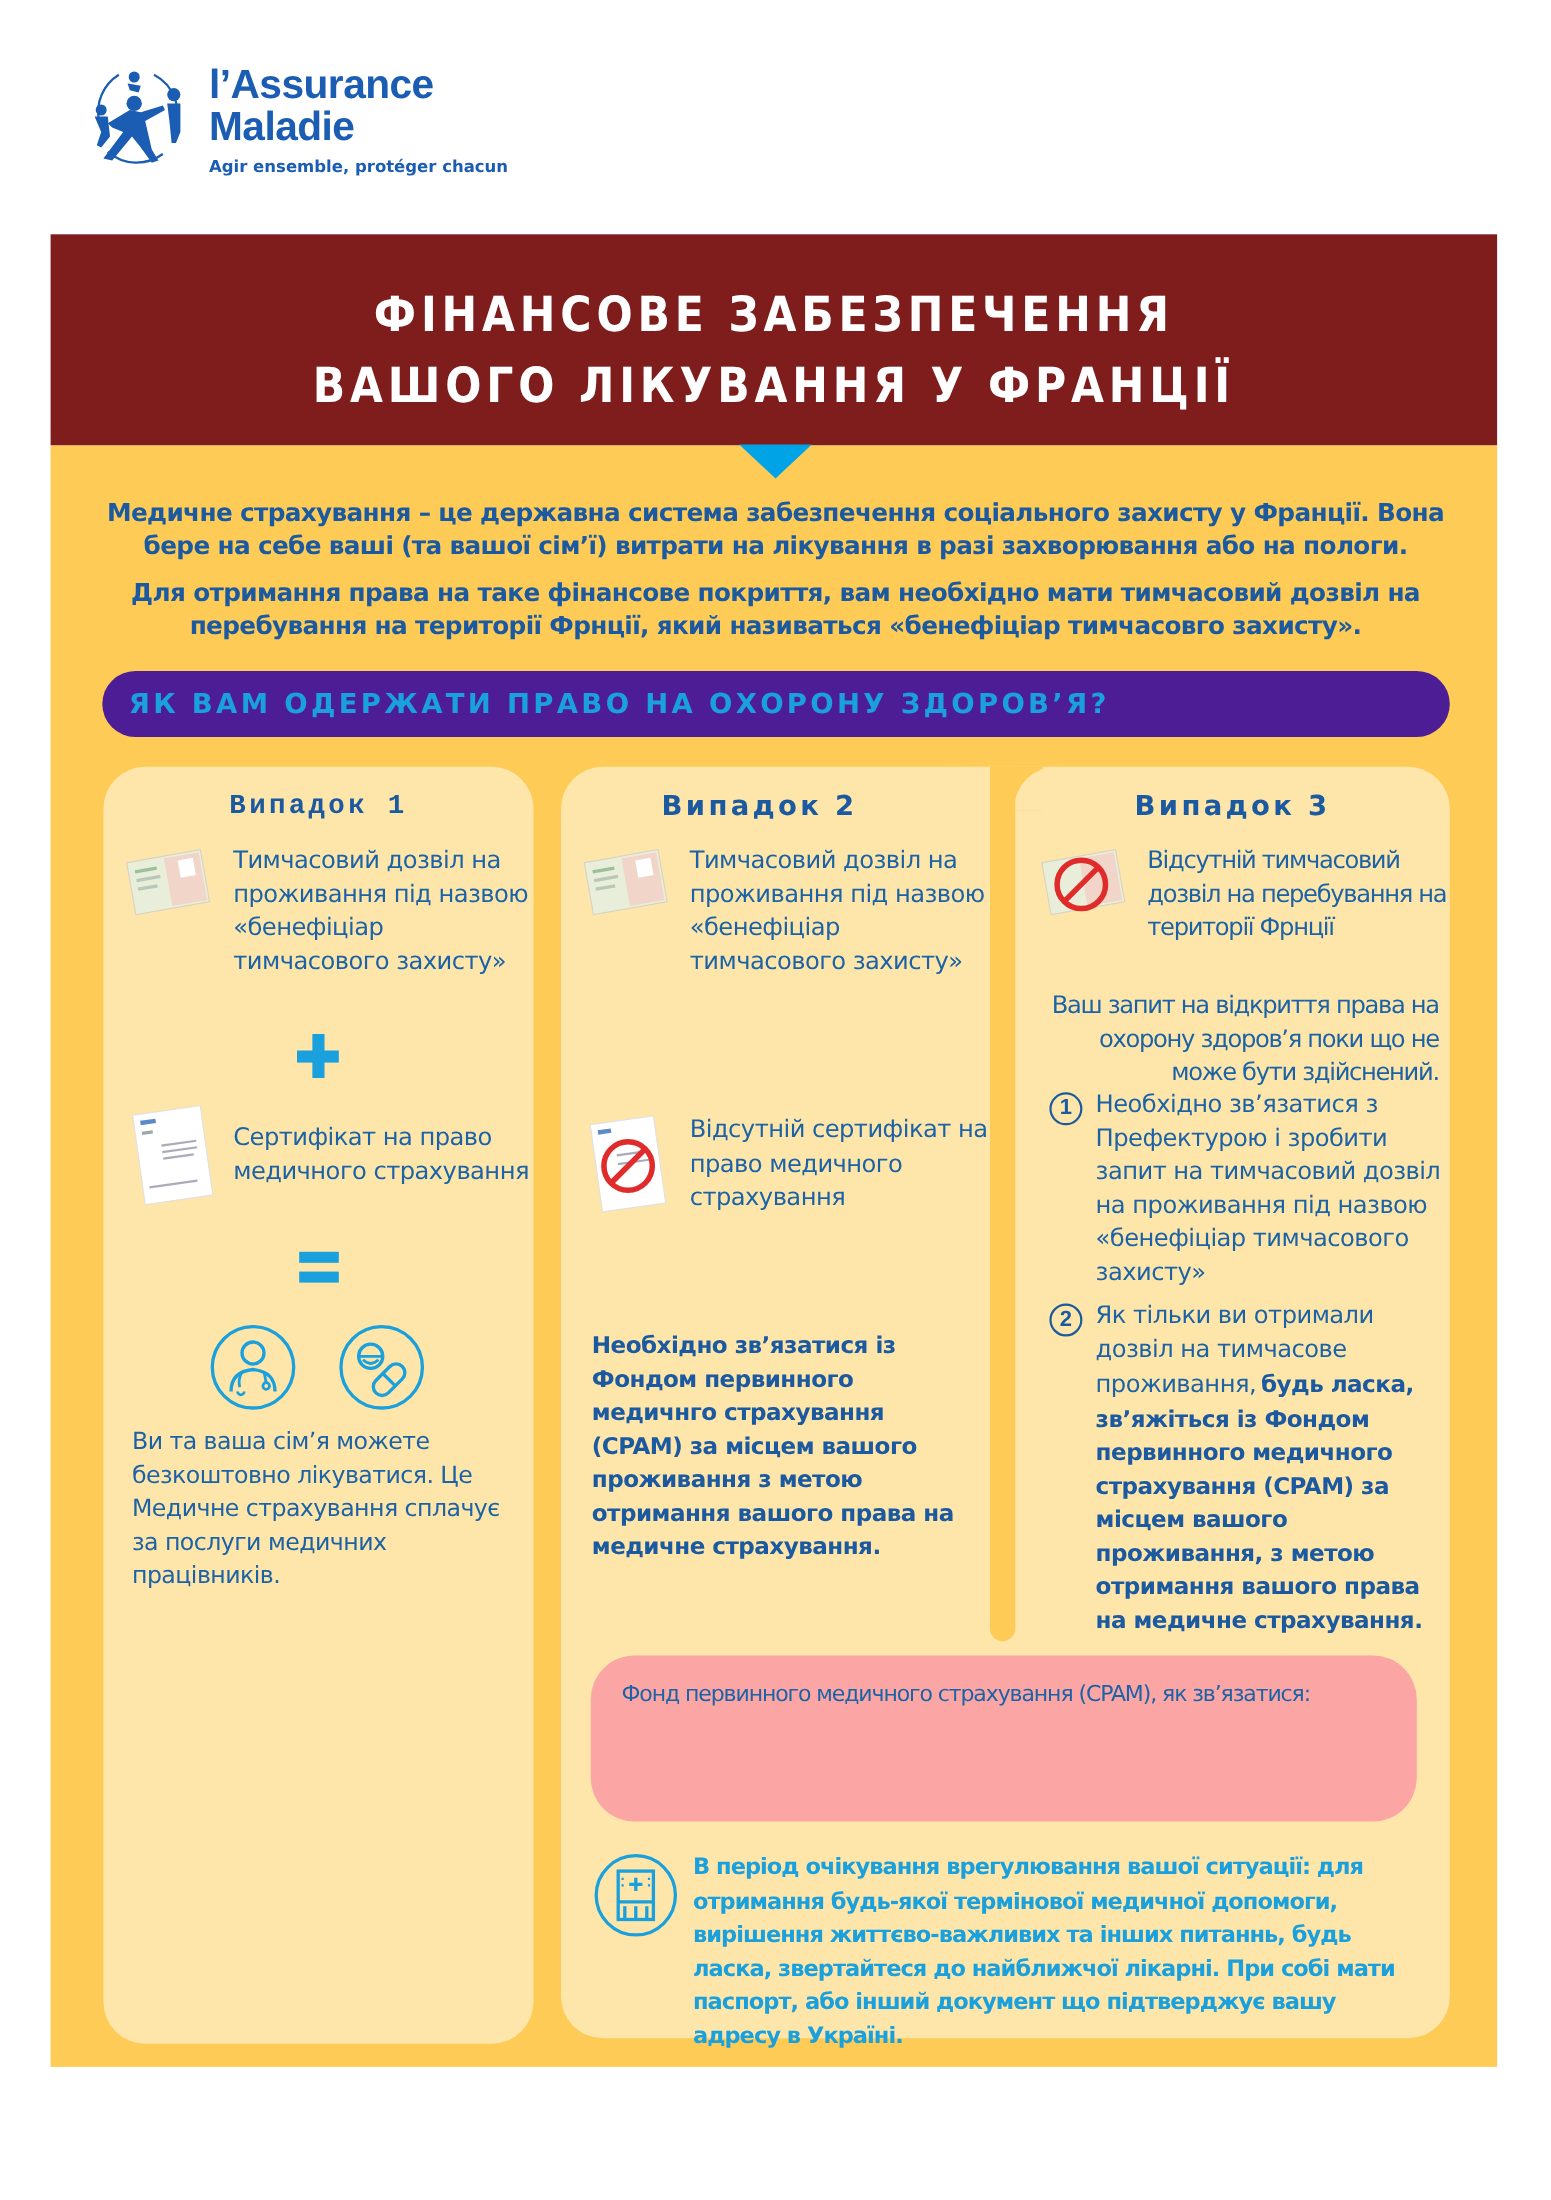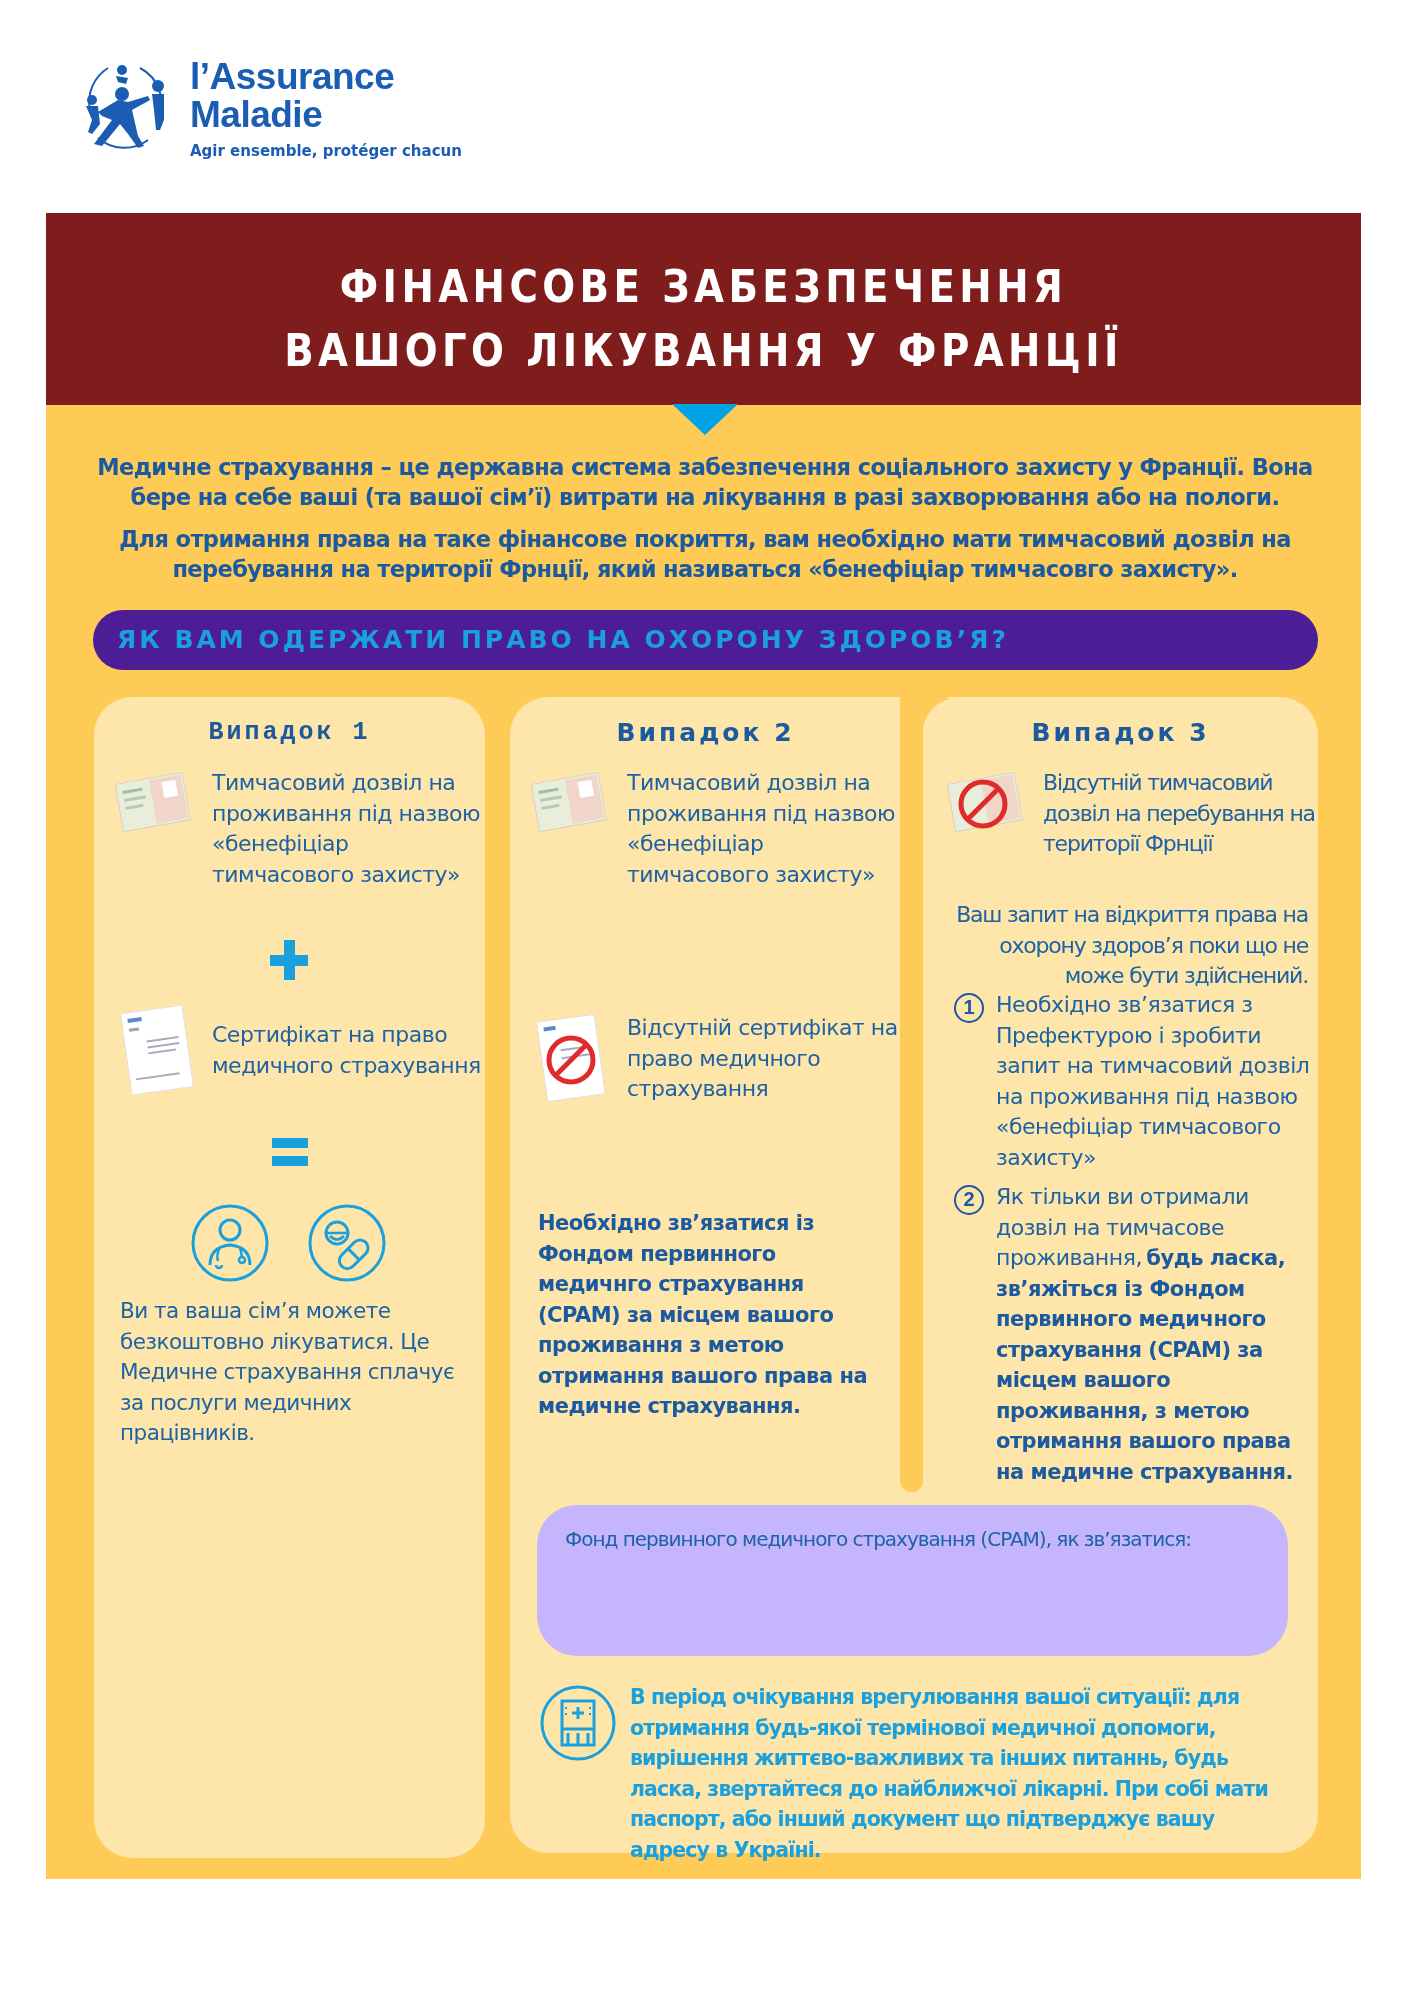--- a/index.html
+++ b/index.html
@@ -44,21 +44,21 @@
   .plus::before { left: 0; top: 15px; width: 38px; height: 11px; }
   .plus::after { left: 14px; top: 0; width: 11px; height: 40px; }
   .equals { left: 272px; top: 1138px; width: 36px; height: 30px; }
   .equals::before, .equals::after { content: ""; position: absolute; left: 0; width: 36px; height: 10px; background: #1aa0dc; }
   .equals::before { top: 0; }
   .equals::after { top: 18px; }
 
   .doc-thumb { position: absolute; }
   .numcircle { display: inline-block; width: 30px; height: 30px; border: 2.5px solid #1b5aa0; border-radius: 50%; text-align: center; line-height: 25px; font-size: 20px; font-weight: bold; color: #1b5aa0; }
 
-  .contact-box { left: 537px; top: 1505px; width: 751px; height: 151px; background: #c4b5fd; border-radius: 40px; }
+  .contact-box { left: 537px; top: 1505px; width: 751px; height: 151px; background: #fca5a5; border-radius: 40px; }
   .contact-label { position: absolute; left: 28px; top: 22px; font-family: "DejaVu Sans", sans-serif; font-size: 20px; color: #1b63a6; letter-spacing: -1px; white-space: nowrap; }
 
   .hospital-note { left: 630px; top: 1682px; width: 660px; font-family: "DejaVu Sans", sans-serif; font-weight: bold; font-size: 20.5px; line-height: 30.5px; color: #1aa0dc; letter-spacing: -0.9px; }
 </style>
 </head>
 <body>
 
 <div class="abs logo">
   <svg class="logo-mark" viewBox="0 0 100 100">
     <path d="M12 60 A40 40 0 0 1 30 18" stroke="#1b5db3" stroke-width="2" fill="none"></path>
@@ -150,21 +150,21 @@
   <circle cx="30" cy="30" r="11" fill="none" stroke="#1aa0dc" stroke-width="3"></circle>
   <path d="M20 30 L40 30 M23 33 Q30 40 37 33" fill="none" stroke="#1aa0dc" stroke-width="2.5"></path>
   <g transform="rotate(-45 46 52)">
     <rect x="30" y="44" width="34" height="16" rx="8" fill="none" stroke="#1aa0dc" stroke-width="3"></rect>
     <line x1="47" y1="44" x2="47" y2="60" stroke="#1aa0dc" stroke-width="3"></line>
   </g>
 </svg>
 
 <div class="abs body-text" style="left:120px; top:1296px; width:360px; font-size:21.5px;">Ви та ваша сім’я можете безкоштовно лікуватися. Це Медичне страхування сплачує за послуги медичних працівників.</div>
 
-<div class="abs case-title" style="left:510px; top:718px;">Випадок 2</div>
+<div class="abs case-title" style="left:495px; top:718px;">Випадок 2</div>
 
 <svg class="doc-thumb" style="left:529px; top:768px;" width="80" height="70" viewBox="0 0 80 70">
   <g transform="rotate(-10 40 35)">
     <rect x="6" y="10" width="68" height="48" fill="#e9eedb" stroke="#d8d2c0"></rect>
     <rect x="40" y="12" width="32" height="44" fill="#f1d5c8"></rect>
     <rect x="52" y="16" width="14" height="16" fill="#ffffff"></rect>
     <rect x="12" y="18" width="20" height="3" fill="#9bbf9b"></rect>
     <rect x="12" y="26" width="22" height="3" fill="#b9c8b9"></rect>
     <rect x="12" y="34" width="18" height="3" fill="#b9c8b9"></rect>
   </g>

